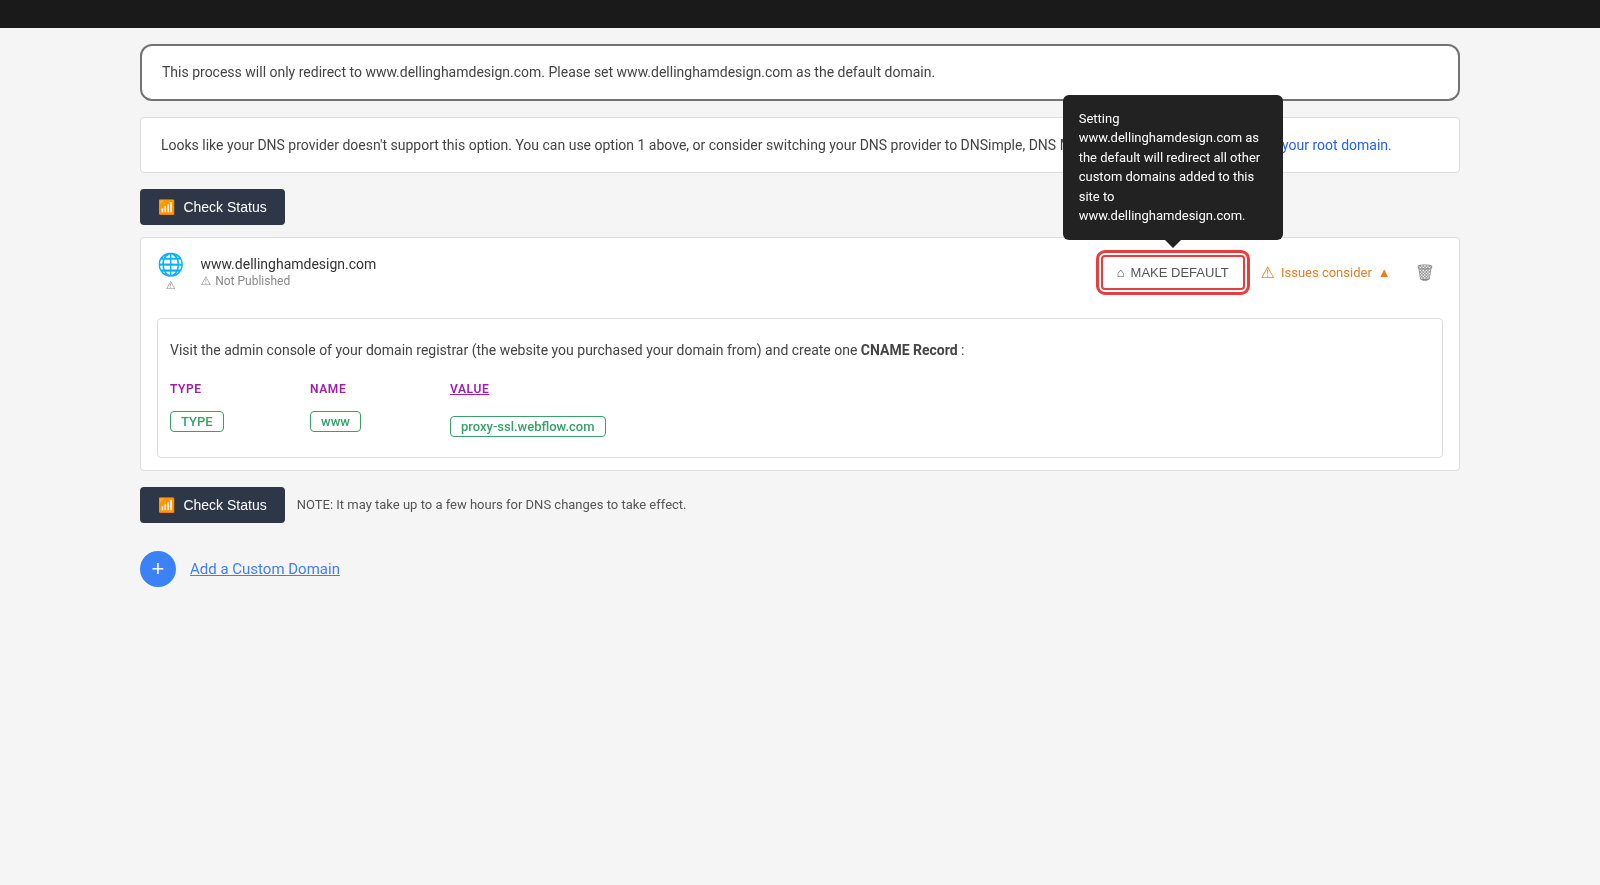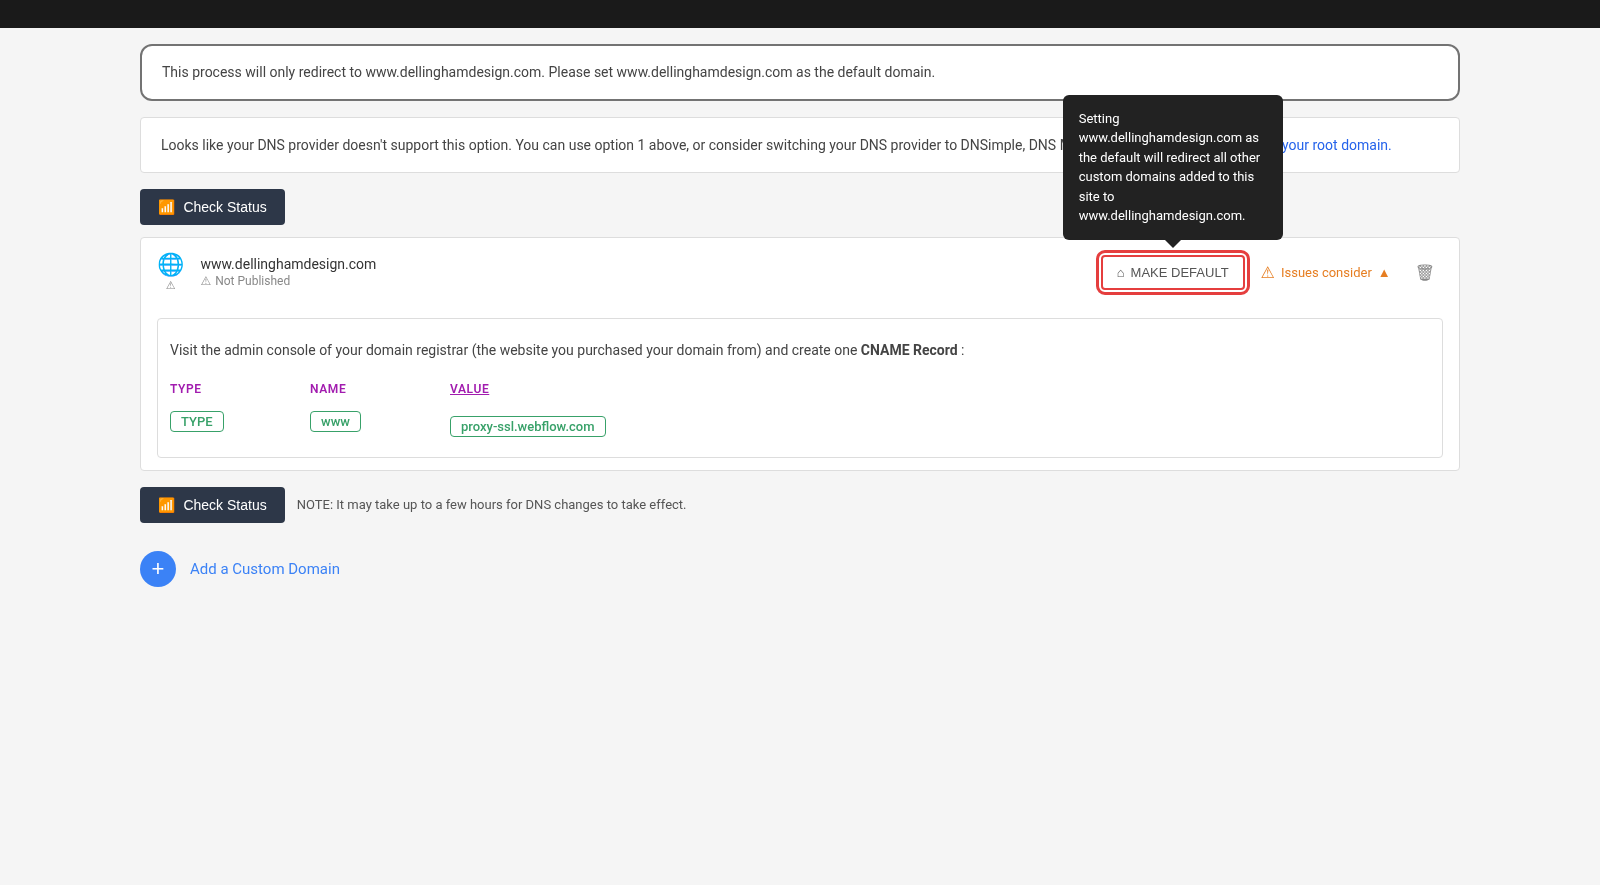--- a/index.html
+++ b/index.html
@@ -232,20 +232,21 @@
       color: #fff;
       font-size: 22px;
       cursor: pointer;
       border: none;
       flex-shrink: 0;
     }
     .add-domain-label {
       color: #3b82f6;
       font-size: 15px;
       cursor: pointer;
+      text-decoration: underline;
     }
     .domain-row-container {
       background: #fff;
       border: 1px solid #ddd;
       border-radius: 4px;
       padding: 0 16px;
       margin: 8px 0;
     }
   </style>
 </head>

